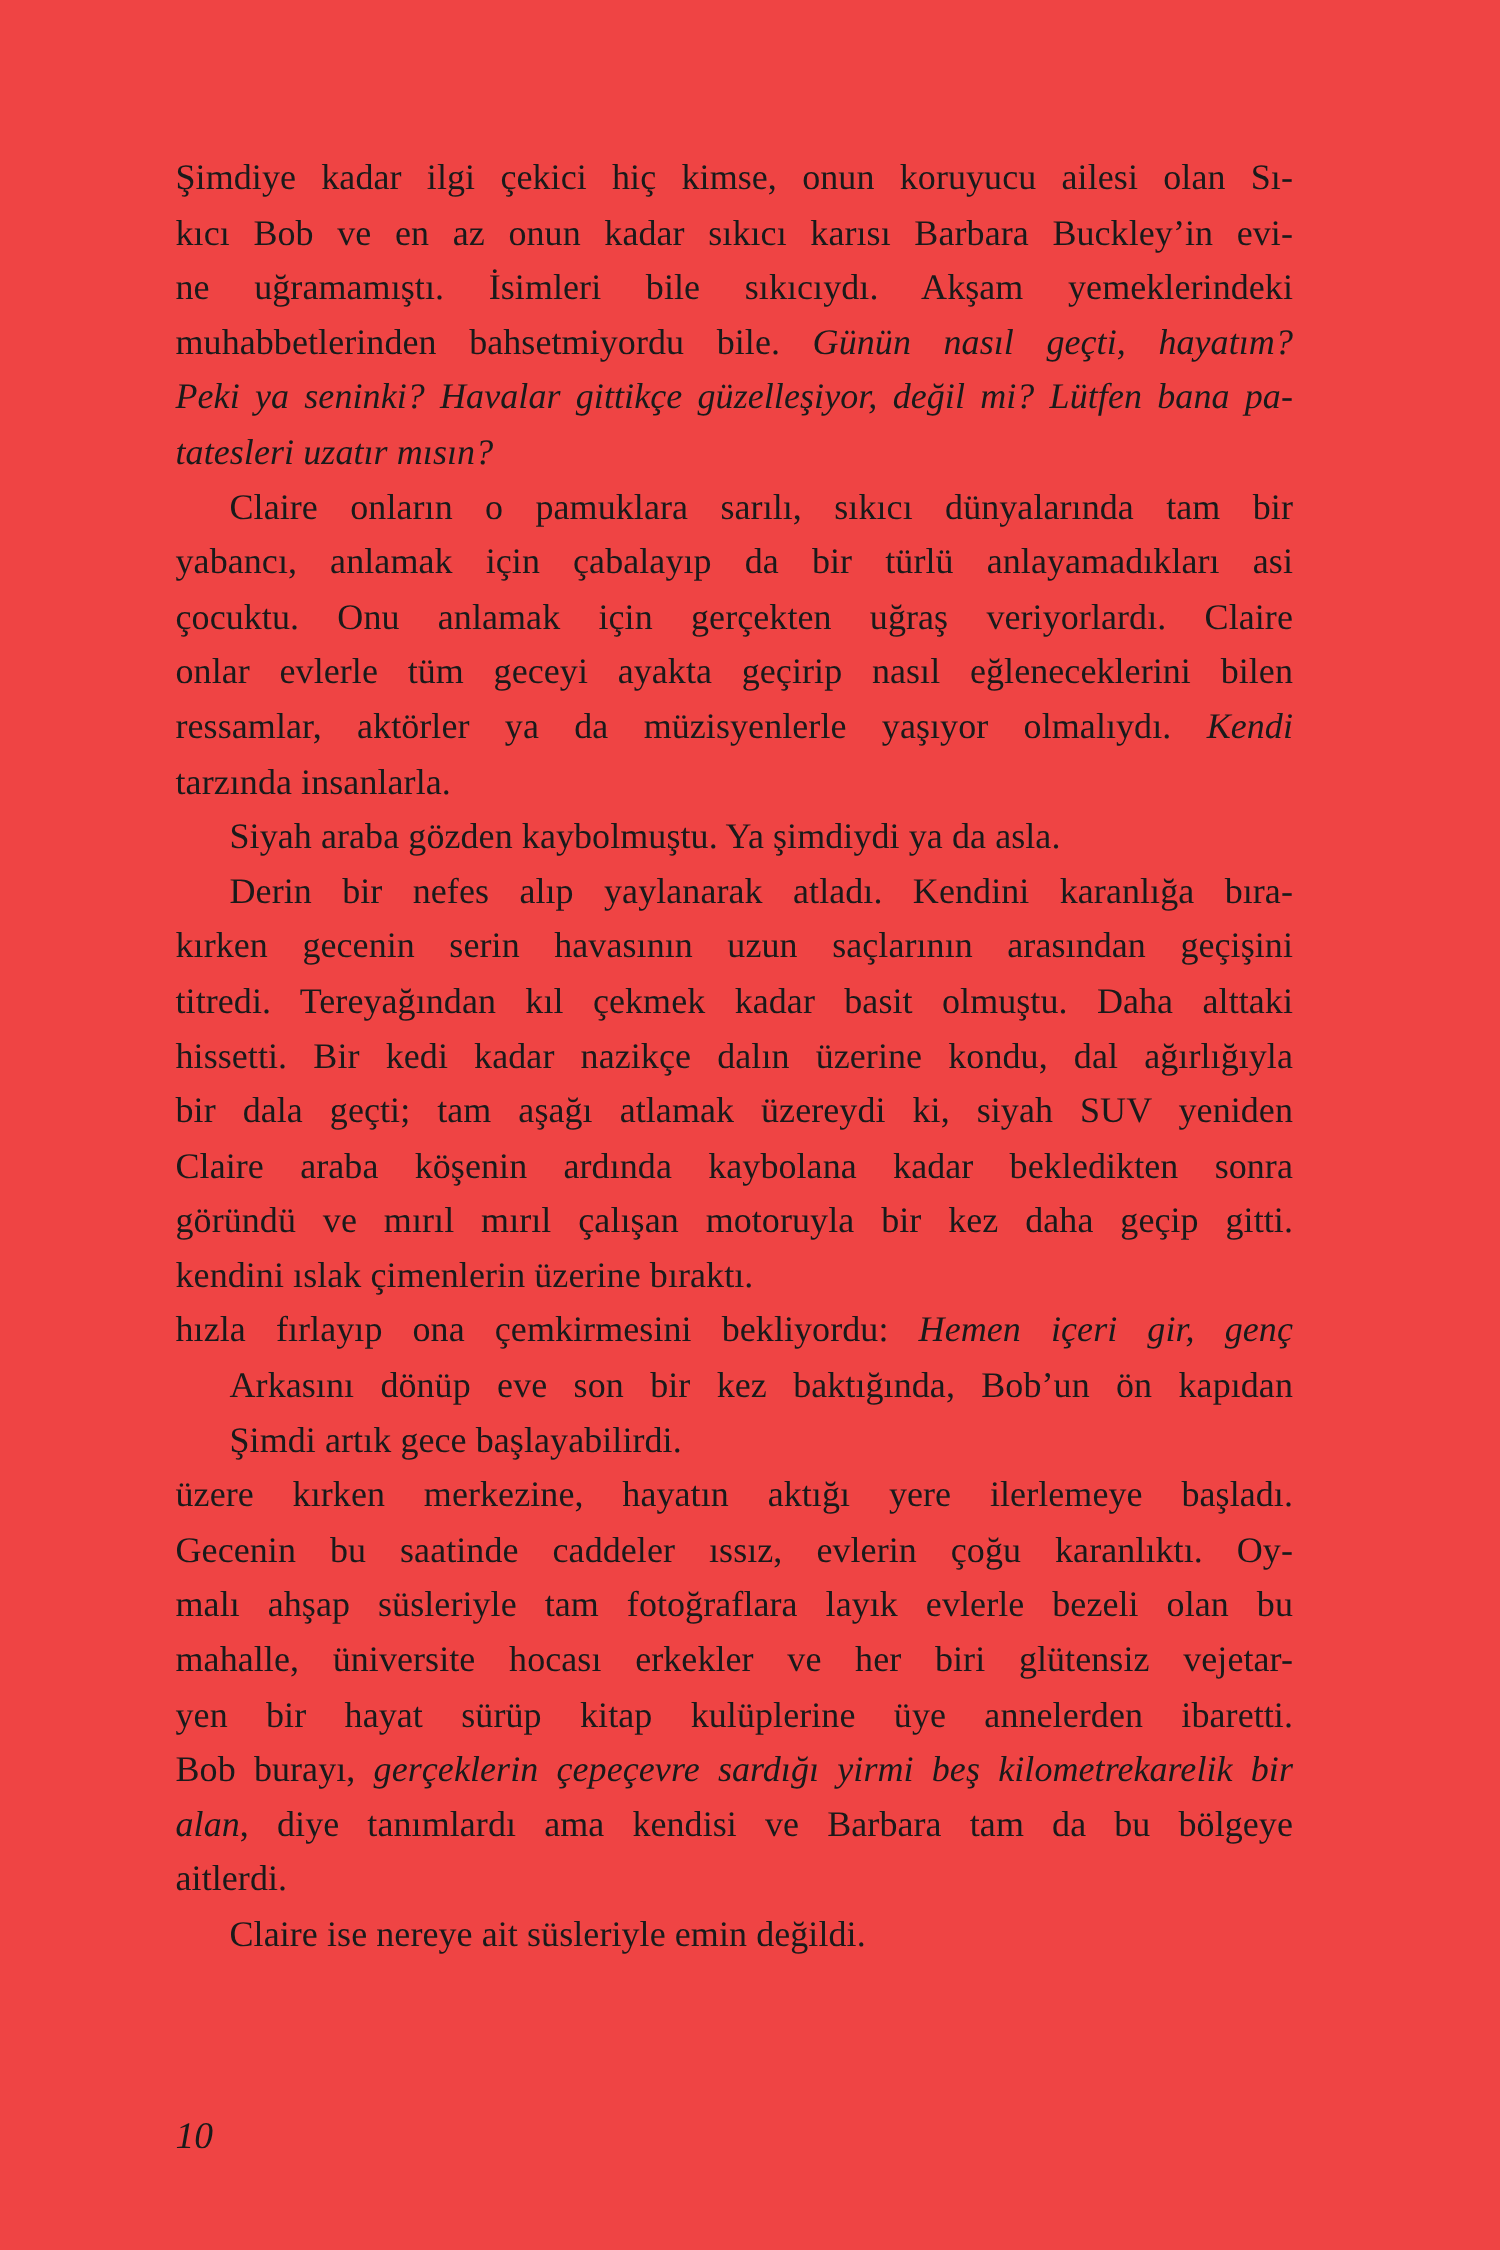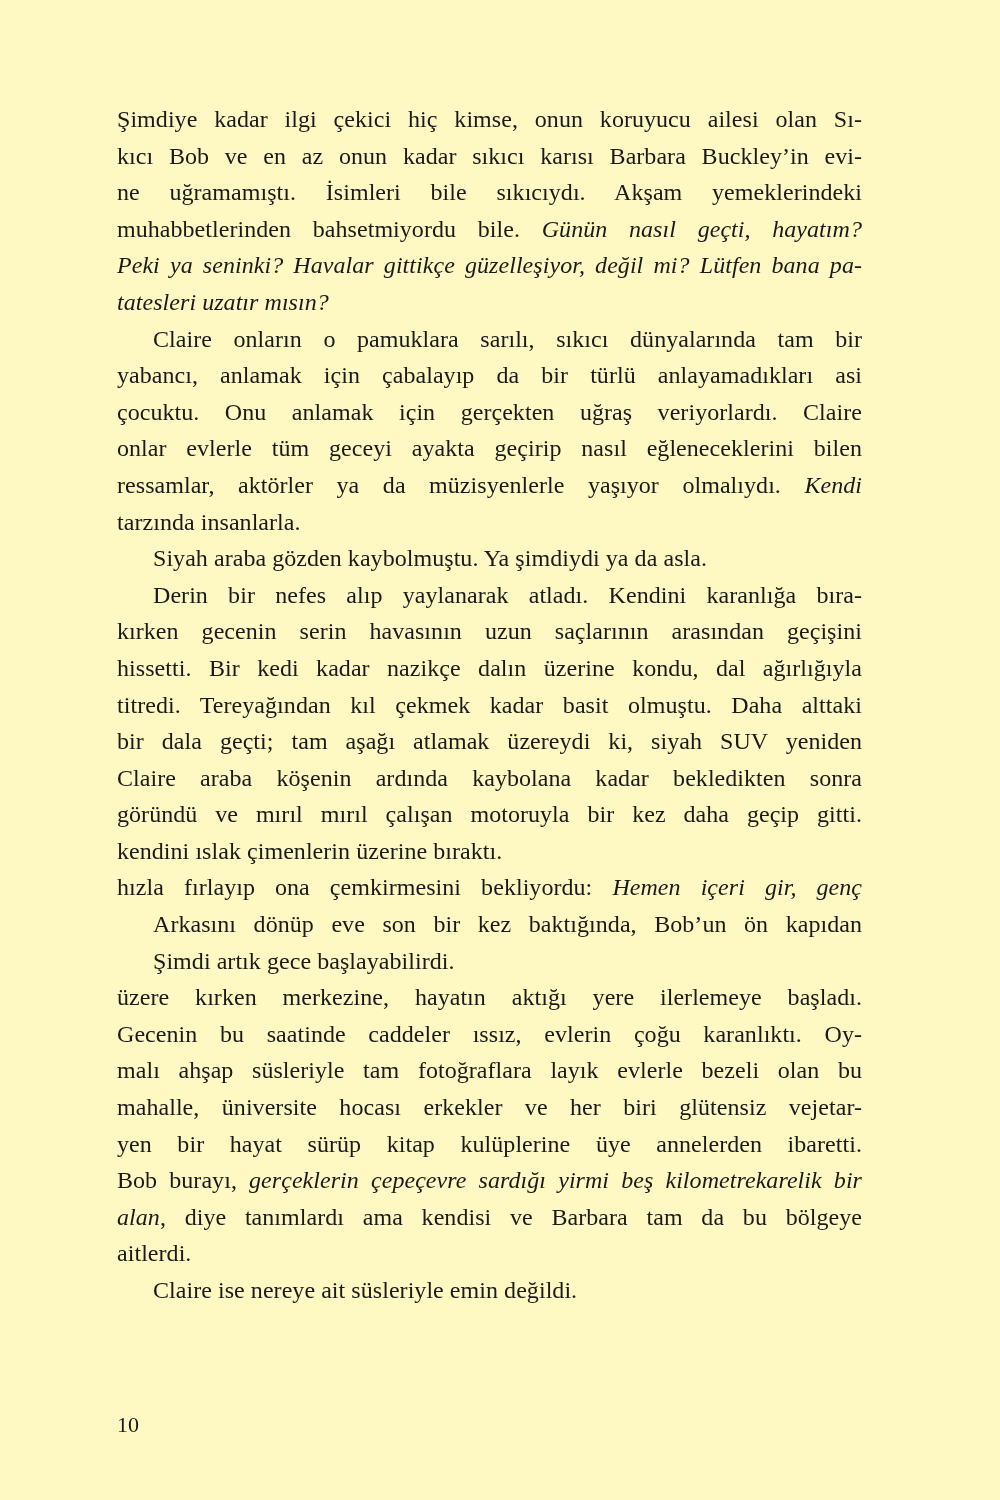--- a/index.html
+++ b/index.html
@@ -12,21 +12,21 @@
       height: 1500px;
       position: relative;
       overflow: hidden;
       font-family: "Liberation Serif", "DejaVu Serif", serif;
       color: #1a1a1a;
     }
     .page {
       position: absolute;
       left: 0; top: 0;
       width: 1000px; height: 1500px;
-      background: #fef9c3;
+      background: #ef4444;
     }
     .text-block {
       position: absolute;
       left: 117px;
       top: 101px;
       width: 745px;
     }
     .line {
       display: block;
       height: 36.6px;
@@ -45,22 +45,23 @@
     }
     .line .seg { }
     .line .seg.italic {
       font-style: italic;
       font-family: Liberation Serif, serif;
     }
     .page-number {
       position: absolute;
       left: 117px;
       top: 1412px;
-      font-size: 22px;
+      font-size: 25px;
       line-height: 26px;
+      font-style: italic;
     }
   </style>
 </head>
 <body>
 
 <div class="page">
   <div class="text-block" id="text-block">
       <div class="line"><span class="seg">Şimdiye kadar ilgi çekici hiç kimse, onun koruyucu ailesi olan Sı-</span></div>
       <div class="line"><span class="seg">kıcı Bob ve en az onun kadar sıkıcı karısı Barbara Buckley’in evi-</span></div>
       <div class="line"><span class="seg">ne uğramamıştı. İsimleri bile sıkıcıydı. Akşam yemeklerindeki</span></div>
@@ -69,22 +70,22 @@
       <div class="line last"><span class="seg italic">tatesleri uzatır mısın?</span></div>
       <div class="line indent"><span class="seg">Claire onların o pamuklara sarılı, sıkıcı dünyalarında tam bir</span></div>
       <div class="line"><span class="seg">yabancı, anlamak için çabalayıp da bir türlü anlayamadıkları asi</span></div>
       <div class="line"><span class="seg">çocuktu. Onu anlamak için gerçekten uğraş veriyorlardı. Claire</span></div>
       <div class="line"><span class="seg">onlar evlerle tüm geceyi ayakta geçirip nasıl eğleneceklerini bilen</span></div>
       <div class="line"><span class="seg">ressamlar, aktörler ya da müzisyenlerle yaşıyor olmalıydı. </span><span class="seg italic">Kendi</span></div>
       <div class="line last"><span class="seg">tarzında insanlarla.</span></div>
       <div class="line indent last"><span class="seg">Siyah araba gözden kaybolmuştu. Ya şimdiydi ya da asla.</span></div>
       <div class="line indent"><span class="seg">Derin bir nefes alıp yaylanarak atladı. Kendini karanlığa bıra-</span></div>
       <div class="line"><span class="seg">kırken gecenin serin havasının uzun saçlarının arasından geçişini</span></div>
+      <div class="line"><span class="seg">titredi. Tereyağından kıl çekmek kadar basit olmuştu. Daha alttaki</span></div>
       <div class="line"><span class="seg">hissetti. Bir kedi kadar nazikçe dalın üzerine kondu, dal ağırlığıyla</span></div>
-      <div class="line"><span class="seg">titredi. Tereyağından kıl çekmek kadar basit olmuştu. Daha alttaki</span></div>
       <div class="line"><span class="seg">bir dala geçti; tam aşağı atlamak üzereydi ki, siyah SUV yeniden</span></div>
       <div class="line"><span class="seg">Claire araba köşenin ardında kaybolana kadar bekledikten sonra</span></div>
       <div class="line"><span class="seg">göründü ve mırıl mırıl çalışan motoruyla bir kez daha geçip gitti.</span></div>
       <div class="line last"><span class="seg">kendini ıslak çimenlerin üzerine bıraktı.</span></div>
       <div class="line"><span class="seg">hızla fırlayıp ona çemkirmesini bekliyordu: </span><span class="seg italic">Hemen içeri gir, genç</span></div>
       <div class="line indent"><span class="seg">Arkasını dönüp eve son bir kez baktığında, Bob’un ön kapıdan</span></div>
       <div class="line indent last"><span class="seg">Şimdi artık gece başlayabilirdi.</span></div>
       <div class="line"><span class="seg">üzere kırken merkezine, hayatın aktığı yere ilerlemeye başladı.</span></div>
       <div class="line"><span class="seg">Gecenin bu saatinde caddeler ıssız, evlerin çoğu karanlıktı. Oy-</span></div>
       <div class="line"><span class="seg">malı ahşap süsleriyle tam fotoğraflara layık evlerle bezeli olan bu</span></div>

